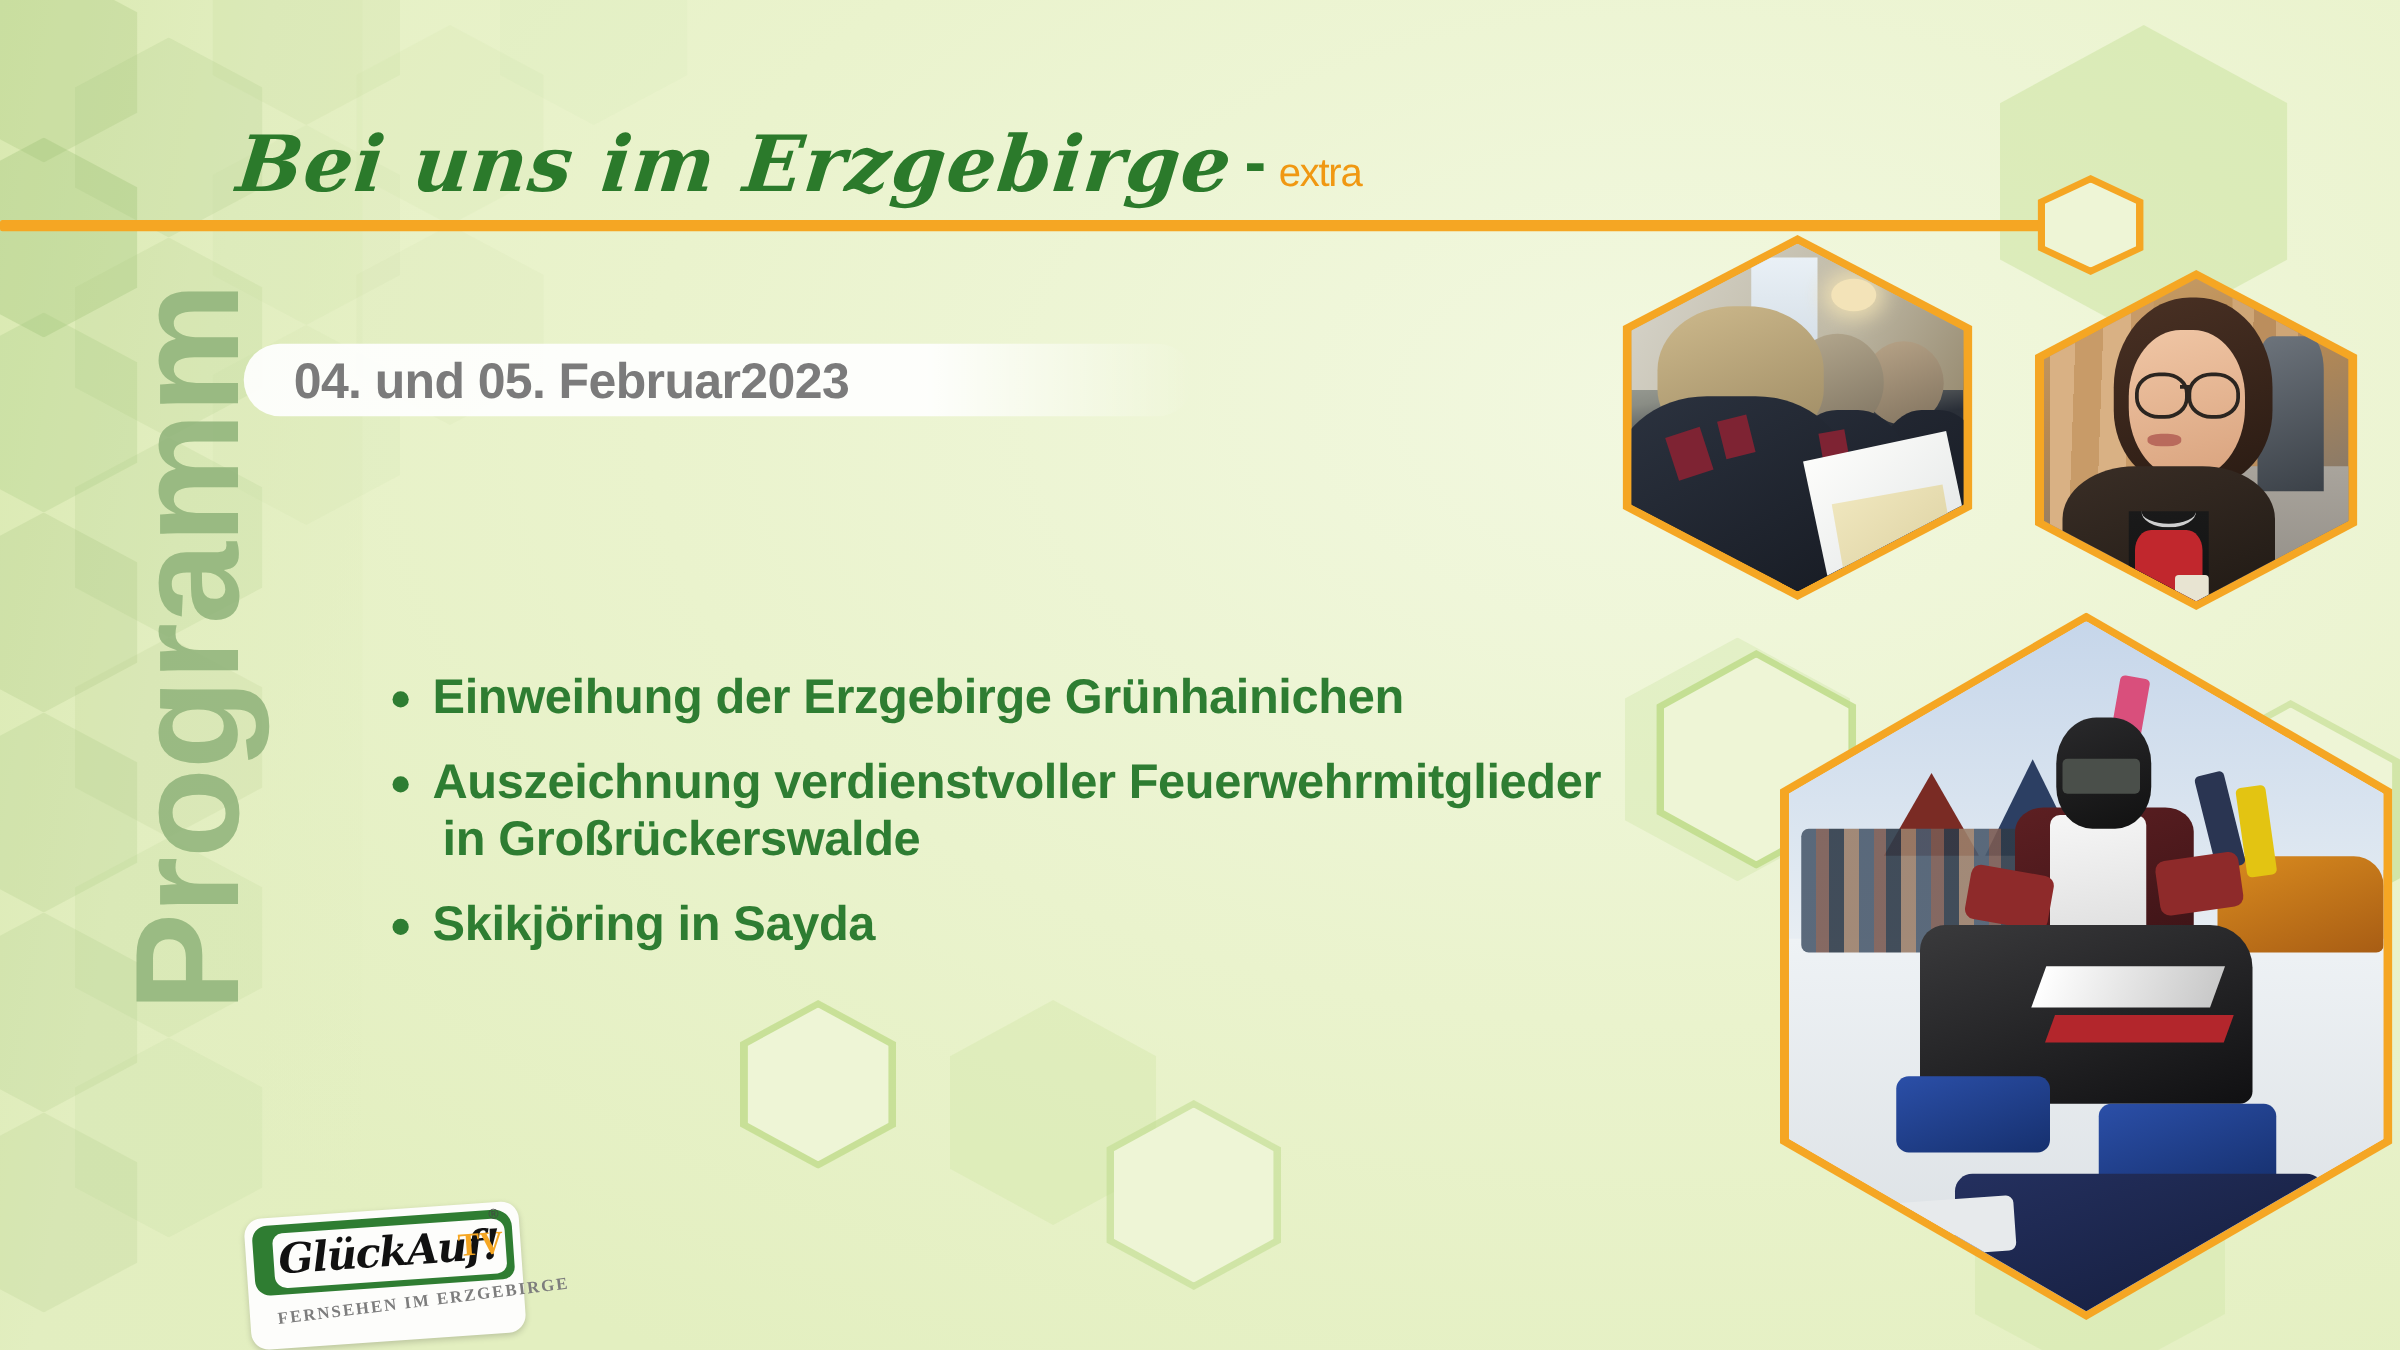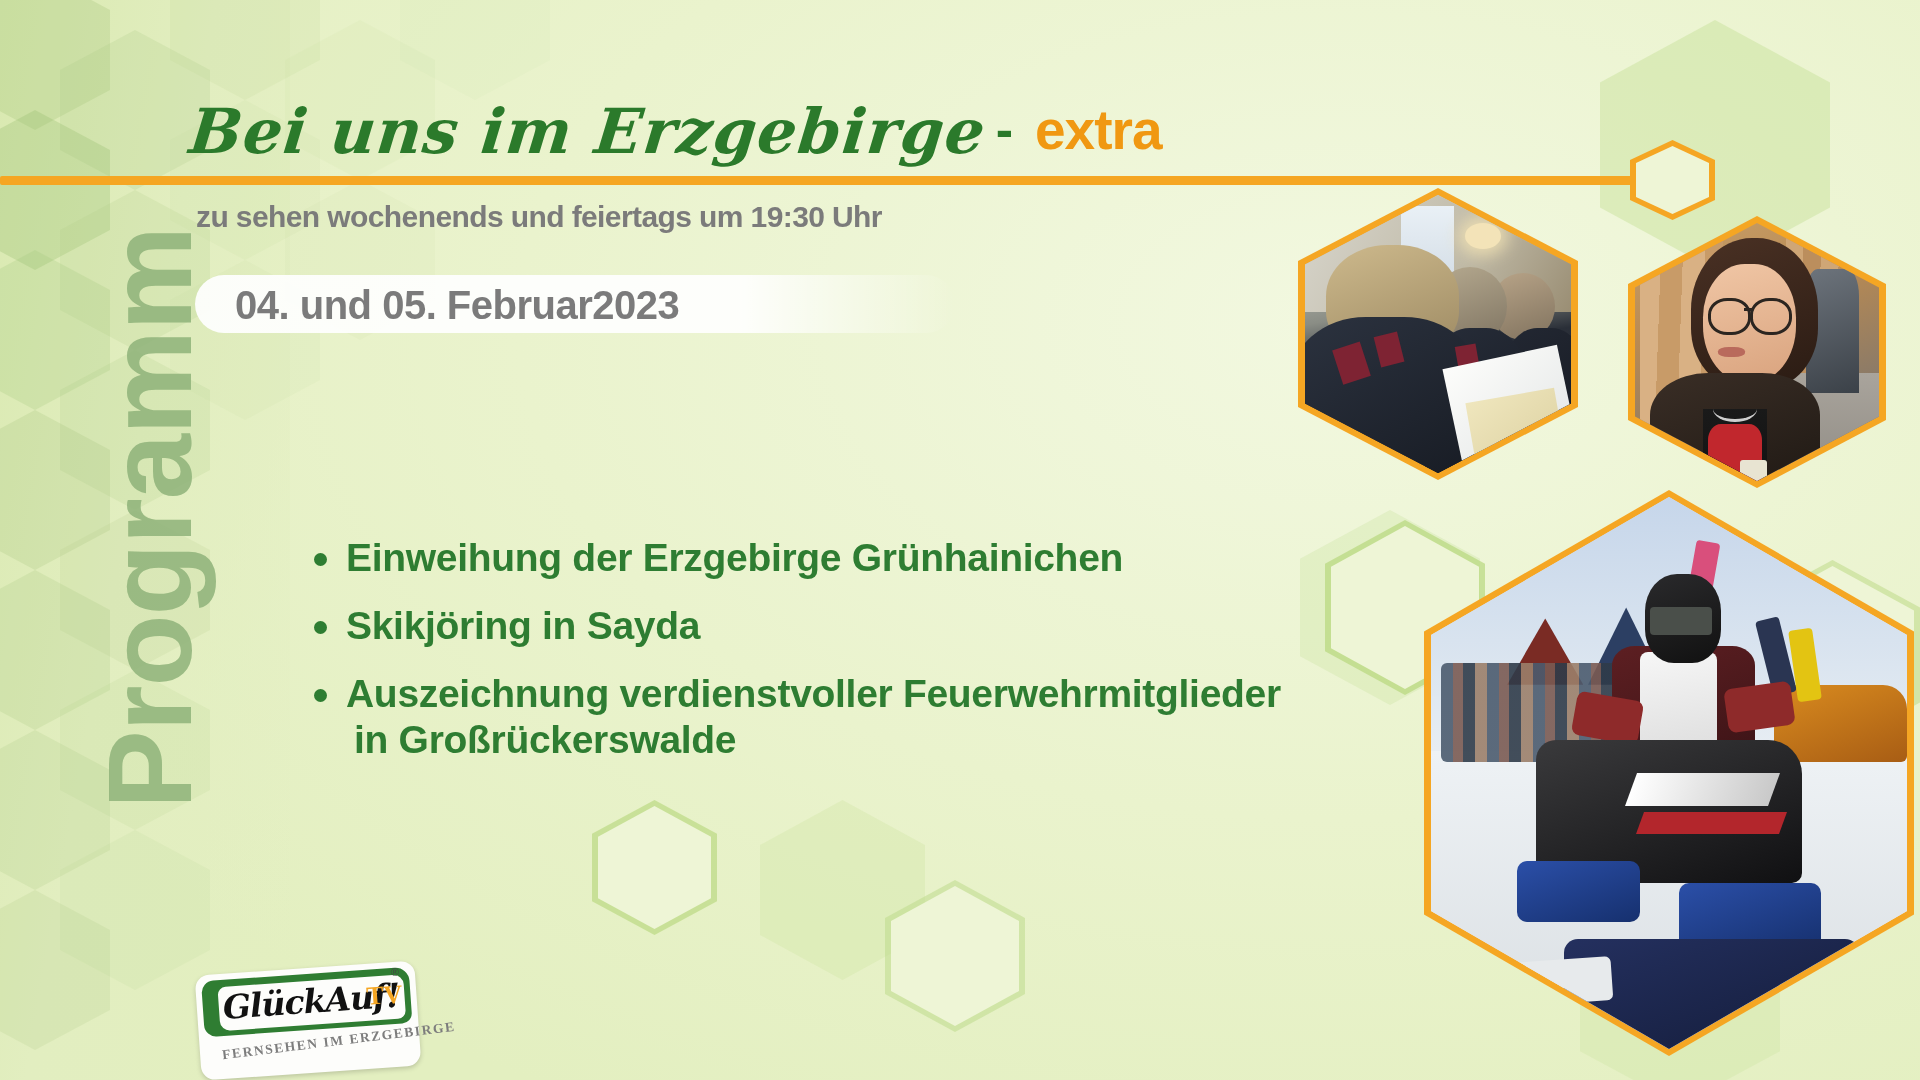--- a/index.html
+++ b/index.html
@@ -42,22 +42,22 @@
     font-family:"DejaVu Serif", serif;
     font-style:italic;font-weight:bold;
     font-size:62px;color:#2b7a2b;letter-spacing:1px;
     display:inline-block;transform:skewX(-6deg);
   }
   .title-dash{
     font-size:52px;color:#2b7a2b;font-weight:bold;display:inline-block;
     vertical-align:6px;padding:0 10px;
   }
   .title-extra{
-    font-size:55px;color:#f09812;font-weight:bold;display:inline-block;
-    vertical-align:4px;letter-spacing:-1px;margin-left:12px;
+    font-size:32px;color:#f09812;font-weight:normal;display:inline-block;
+    vertical-align:4px;letter-spacing:-1px;
   }
 
   .rule{
     position:absolute;left:0;top:176px;width:1637px;height:9px;
     background:#f5a623;border-radius:2px;
   }
   .rule-hex{
     position:absolute;left:1630px;top:140px;width:85px;height:80px;color:#f5a623;
   }
 
@@ -301,38 +301,37 @@
     <div class="hx-outline" style="left:1745px;top:560px;width:175px;height:190px;color:rgba(185,216,130,.5);"></div>
   </div>
 
   <div class="title-wrap">
     <span class="title-main">Bei uns im Erzgebirge</span><span class="title-dash">-</span><span class="title-extra">extra</span>
   </div>
 
   <div class="rule"></div>
   <div class="hx-outline rule-hex"></div>
 
-  <div class="subtitle">zu sehen wochenends und feiertags um 19:30 Uhr</div>
 
   <div class="date-pill"></div>
   <div class="date-text">04. und 05. Februar2023</div>
 
   <div class="programm">Programm</div>
 
 
   <ul class="bullets">
     <li>
       <span>Einweihung der Erzgebirge Grünhainichen</span>
     </li>
     <li>
-      <span>Skikjöring in Sayda</span>
+      <span>Auszeichnung verdienstvoller Feuerwehrmitglieder</span>
+      <span class="cont">in Großrückerswalde</span>
     </li>
     <li>
-      <span>Auszeichnung verdienstvoller Feuerwehrmitglieder</span>
-      <span class="cont">in Großrückerswalde</span>
+      <span>Skikjöring in Sayda</span>
     </li>
   </ul>
 
   <div class="photohex" style="left:1298px;top:188px;width:280px;height:292px;">
     <div class="frame"></div>
     <div class="inner">
       <div class="art art-fw">
         <div class="wall"></div>
           <div class="win"></div>
           <div class="lamp"></div>

